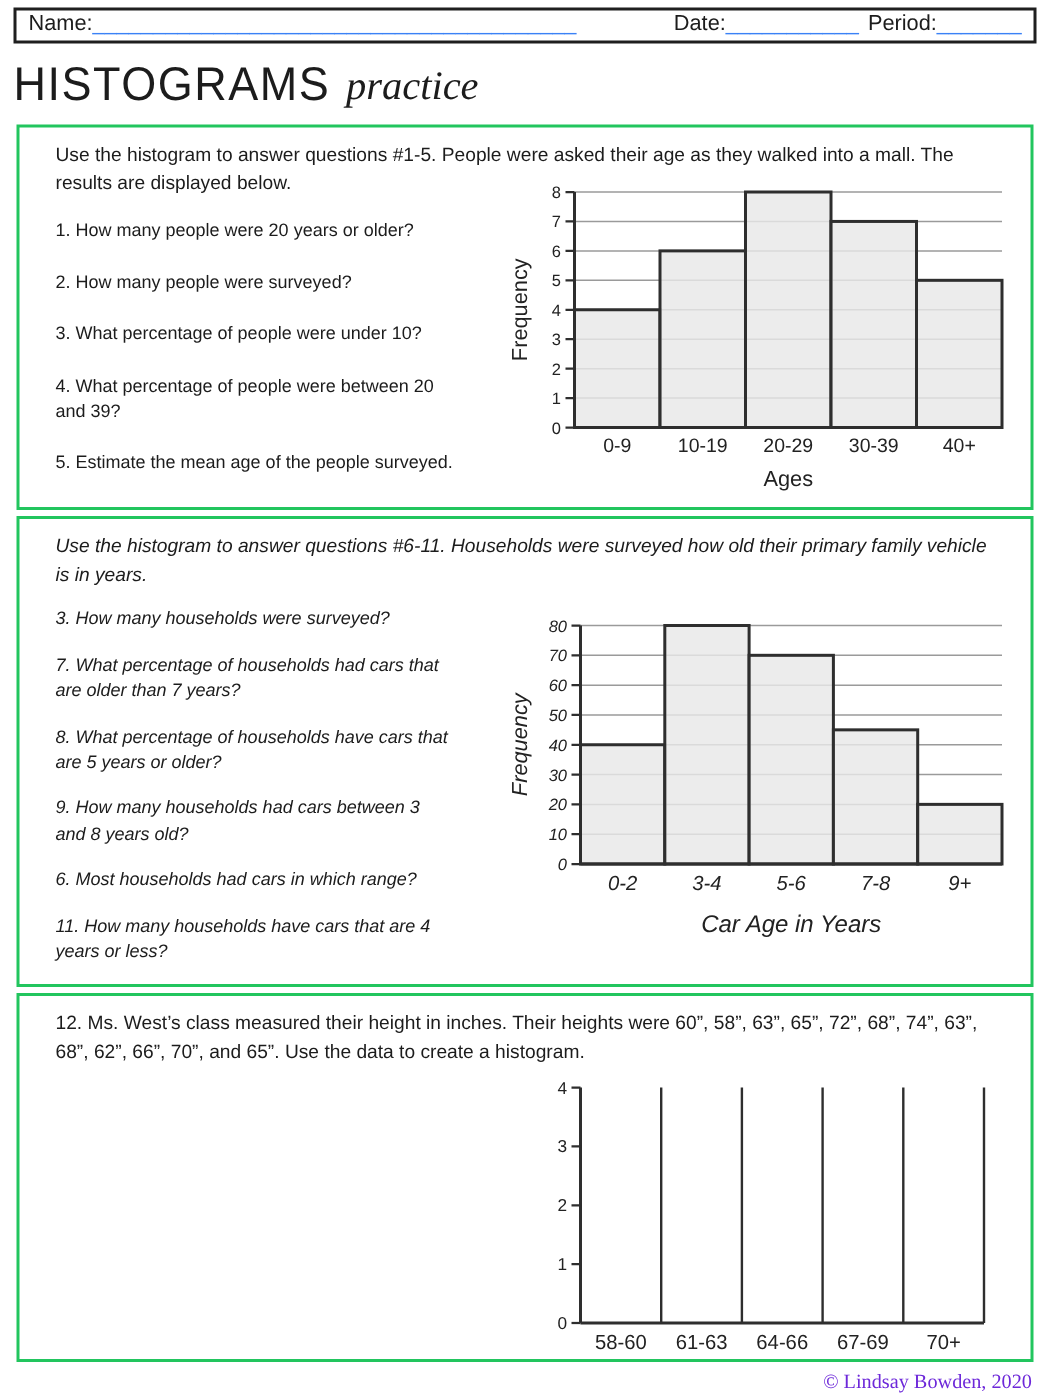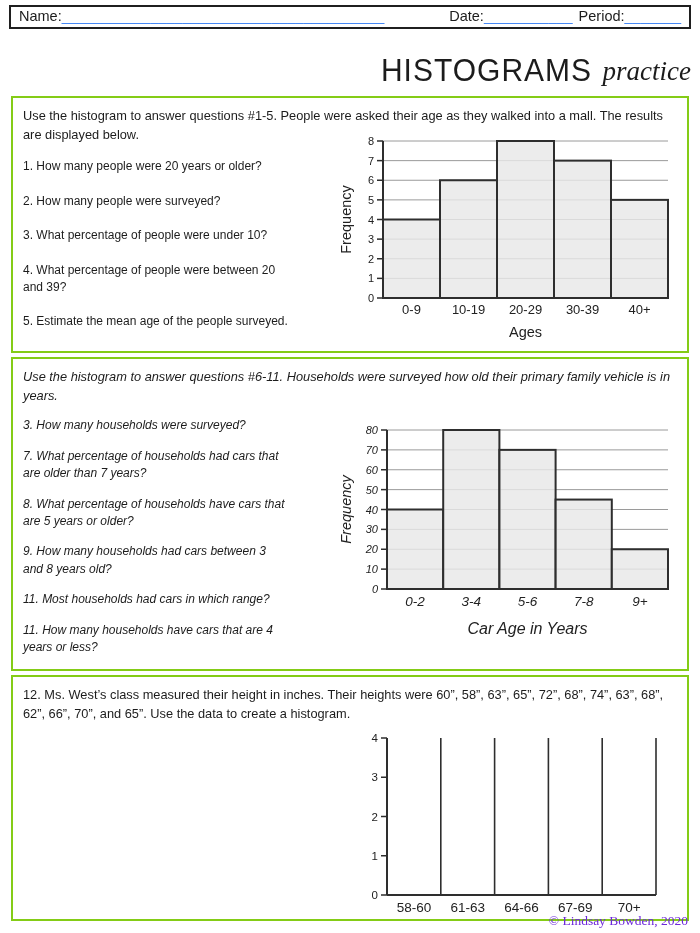--- a/index.html
+++ b/index.html
@@ -2,24 +2,24 @@
 <html><head>
 <meta charset="utf-8">
 <style>
   html,body{margin:0;padding:0;background:#fff;}
   body{width:700px;height:933px;font-family:"Liberation Sans",sans-serif;color:#1c1c1c;position:relative;overflow:hidden;}
   .page{padding:5px 9px 0 9px;}
   .header-box{border:2px solid #1f1f1f;padding:1px 8px 3px 8px;display:flex;align-items:baseline;font-size:14.5px;white-space:nowrap;overflow:hidden;}
   .header-box .lbl{flex:none;}
   .line{letter-spacing:0;color:#3b82f6;}
   .spacer{flex:1;}
-  .title-row{text-align:right;margin:24px 0 9px 0;}
+  .title-row{text-align:left;margin:11px 0 9px 0;}
   .title-main{font-size:30px;letter-spacing:1px;font-weight:400;display:inline-block;transform:scaleY(1.05);}
   .title-script{font-family:"Liberation Serif",serif;font-style:italic;font-size:27px;margin-left:6px;}
-  .sec{border:2px solid #84cc16;margin:0 2px 4px 2px;padding:8px 10px;position:relative;box-sizing:border-box;}
+  .sec{border:2px solid #22c55e;margin:0 2px 4px 2px;padding:8px 24px;position:relative;box-sizing:border-box;}
   .sec1{height:257px;}
   .sec2{height:314px;font-style:italic;}
   .sec3{height:246px;}
   .intro{font-size:12.8px;line-height:1.5;margin:0 0 10px 0;max-width:662px;}
   .qcol{width:266px;font-size:12px;line-height:1.45;}
   .q{margin:0 0 17px 0;}
   .sec2 .q{margin:0 0 13px 0;}
   .sec1 .qcol{margin-top:14px;}
   .sec2 .qcol{margin-top:12px;}
   .chart{position:absolute;}
@@ -102,21 +102,21 @@
       </svg>
   </div>
 
   <div class="sec sec2">
     <p class="intro">Use the histogram to answer questions #6-11. Households were surveyed how old their primary family vehicle is in years.</p>
     <div class="qcol">
       <div class="q">3. How many households were surveyed?</div>
       <div class="q">7. What percentage of households had cars that are older than 7 years?</div>
       <div class="q">8. What percentage of households have cars that are 5 years or older?</div>
       <div class="q">9. How many households had cars between 3 and 8 years old?</div>
-      <div class="q">11. Most households had cars in which range?</div>
+      <div class="q">6. Most households had cars in which range?</div>
       <div class="q">11. How many households have cars that are 4 years or less?</div>
     </div>
     <svg class="chart chart2" width="332" height="242" viewBox="0 0 332 242">
         <line x1="48" x2="329" y1="150.125" y2="150.125" stroke="#9a9a9a" stroke-width="1"></line>
         <line x1="48" x2="329" y1="130.25" y2="130.25" stroke="#9a9a9a" stroke-width="1"></line>
         <line x1="48" x2="329" y1="110.375" y2="110.375" stroke="#9a9a9a" stroke-width="1"></line>
         <line x1="48" x2="329" y1="90.5" y2="90.5" stroke="#9a9a9a" stroke-width="1"></line>
         <line x1="48" x2="329" y1="70.625" y2="70.625" stroke="#9a9a9a" stroke-width="1"></line>
         <line x1="48" x2="329" y1="50.75" y2="50.75" stroke="#9a9a9a" stroke-width="1"></line>
         <line x1="48" x2="329" y1="30.875" y2="30.875" stroke="#9a9a9a" stroke-width="1"></line>

